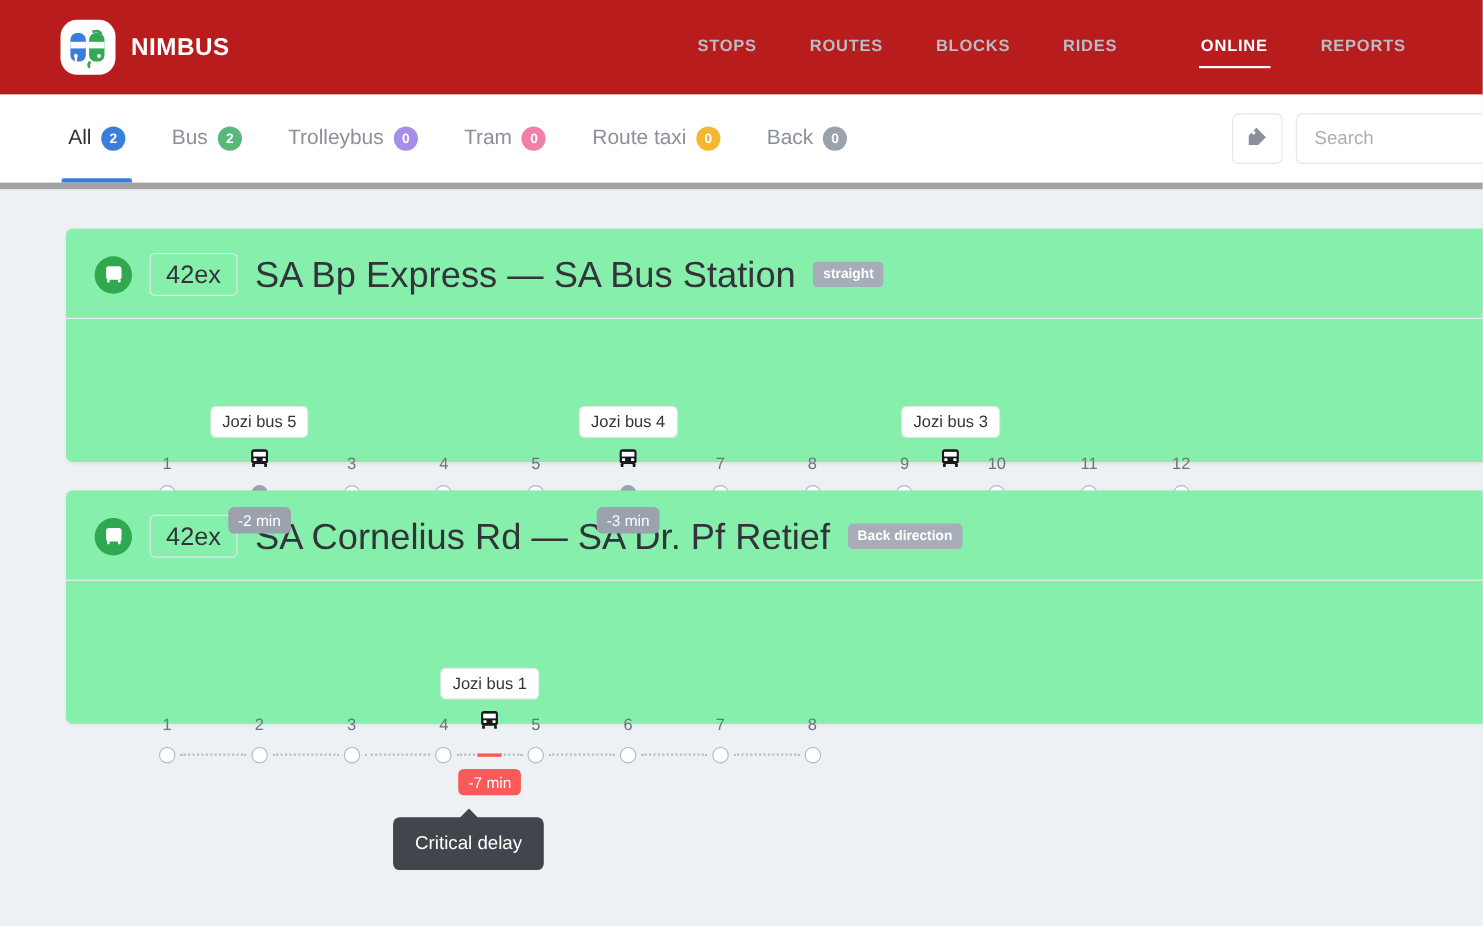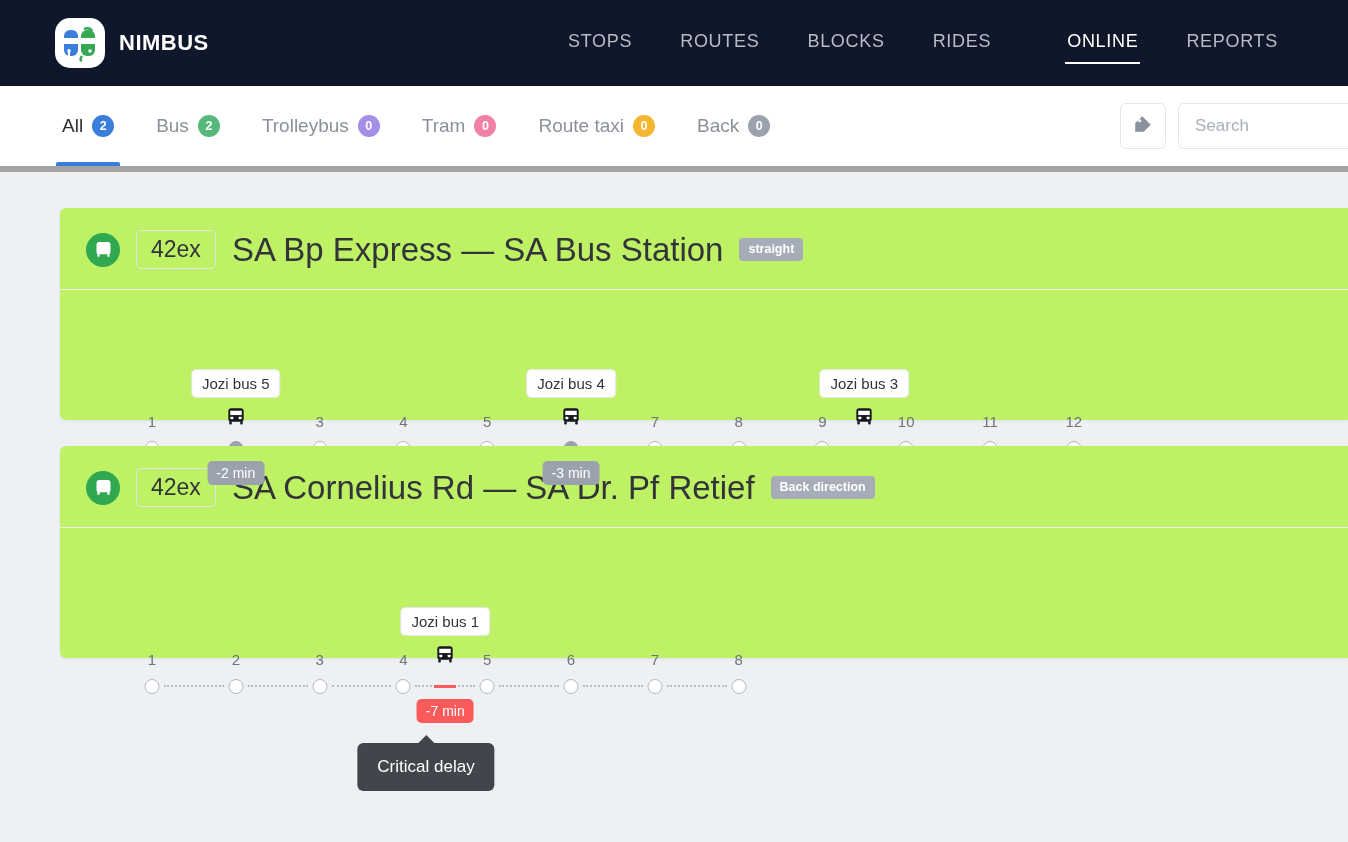--- a/index.html
+++ b/index.html
@@ -9,21 +9,21 @@
     width: 1348px; height: 842px;
     overflow: hidden;
     background: #eef1f4;
     font-family: "Liberation Sans", sans-serif;
     -webkit-font-smoothing: antialiased;
   }
 
   
   .topbar {
     height: 86px;
-    background: #0f172a;
+    background: #b91c1c;
     display: flex;
     align-items: center;
     padding: 0 68px 0 55px;
   }
   .brand { display: flex; align-items: center; gap: 14px; }
   .brand-logo {
     width: 50px; height: 50px;
     border-radius: 15px;
     background: #ffffff;
     display: flex; align-items: center; justify-content: center;
@@ -36,22 +36,22 @@
     letter-spacing: 0.5px;
   }
   .nav {
     margin-left: auto;
     display: flex;
     align-items: center;
     gap: 44px;
   }
   .nav-item {
     color: #b9bcc4;
-    font-size: 18px;
-    font-weight: normal;
+    font-size: 15px;
+    font-weight: bold;
     letter-spacing: 0.7px;
     text-decoration: none;
     padding: 6px 2px 10px 2px;
     position: relative;
     cursor: pointer;
     white-space: nowrap;
   }
   .nav-item.active { color: #ffffff; margin-left: 28px; }
   .nav-item.active::after {
     content: "";
@@ -135,21 +135,21 @@
   }
   .search-input::placeholder { color: #a9aeb8; }
 
   
   .content {
     padding: 36px 0 0 60px;
     height: calc(842px - 86px - 86px);
     position: relative;
   }
   .card {
-    background: #bef264;
+    background: #86efac;
     border-radius: 6px 0 0 6px;
     box-shadow: 0 1px 3px rgba(20,30,50,0.07);
     width: 1288px;
     margin-bottom: 26px;
     position: relative;
   }
   .card-head {
     display: flex;
     align-items: center;
     gap: 16px;

